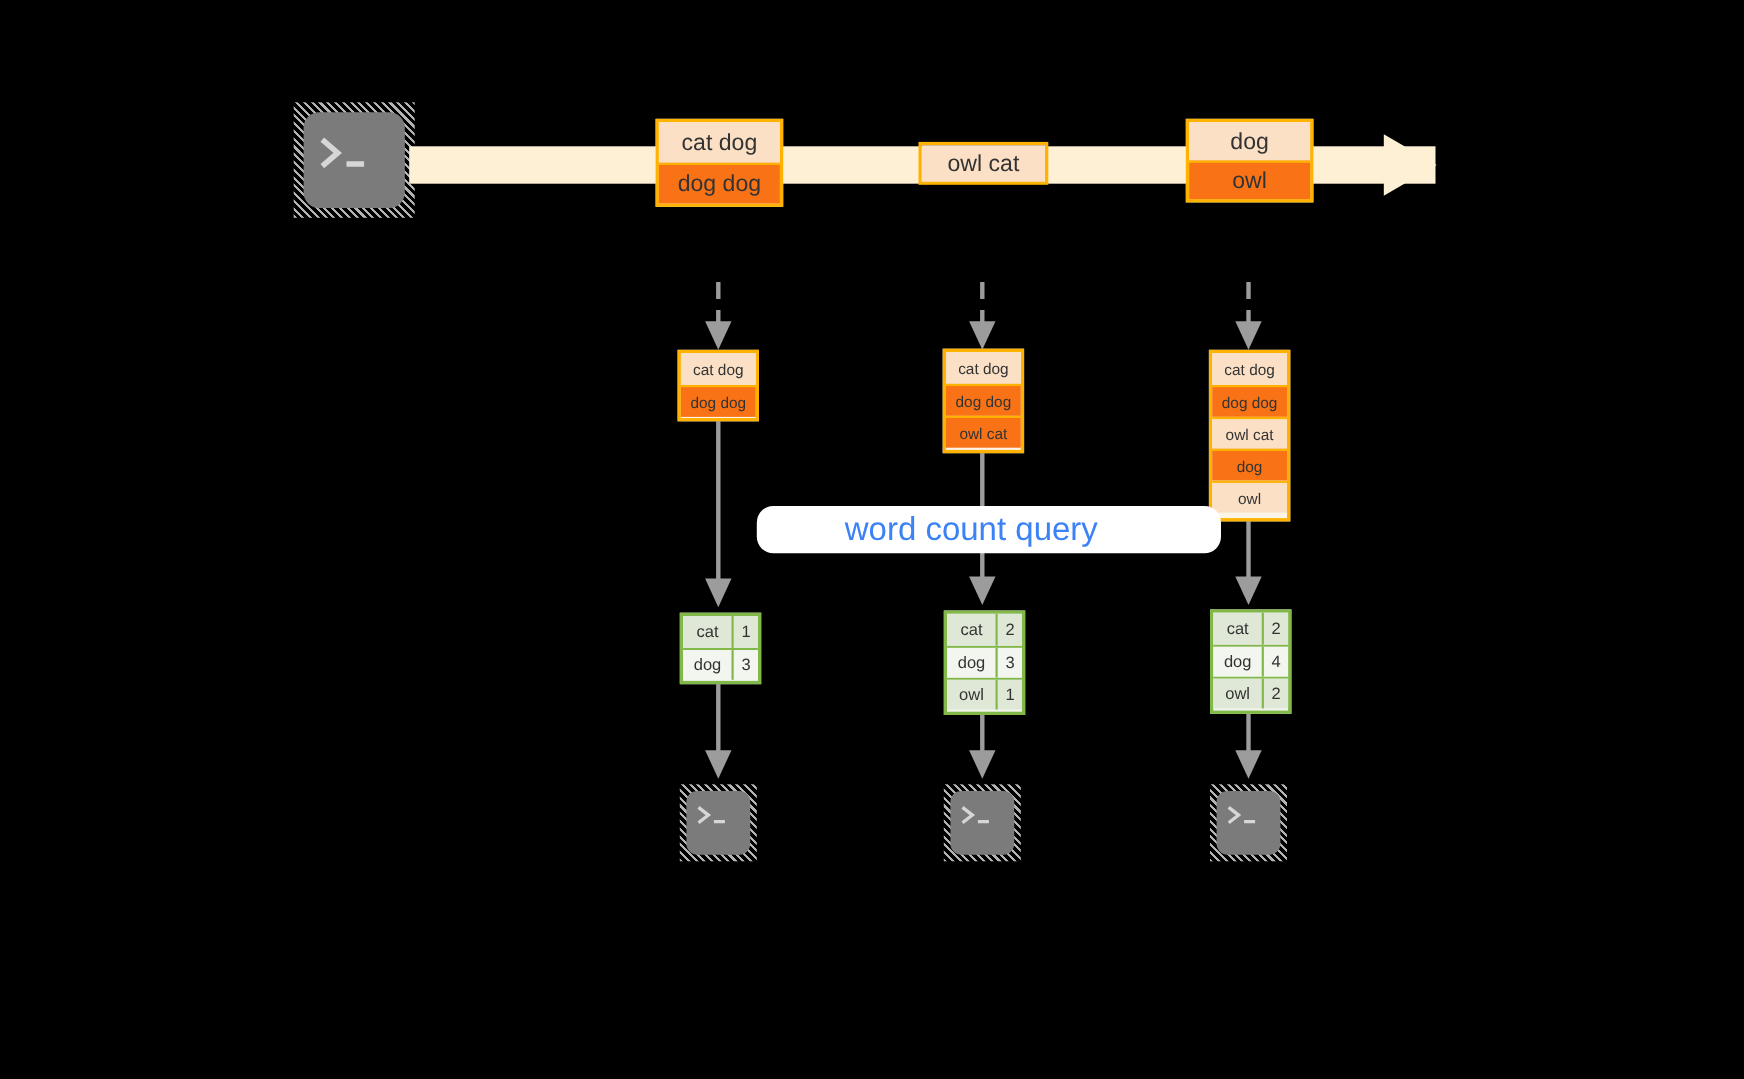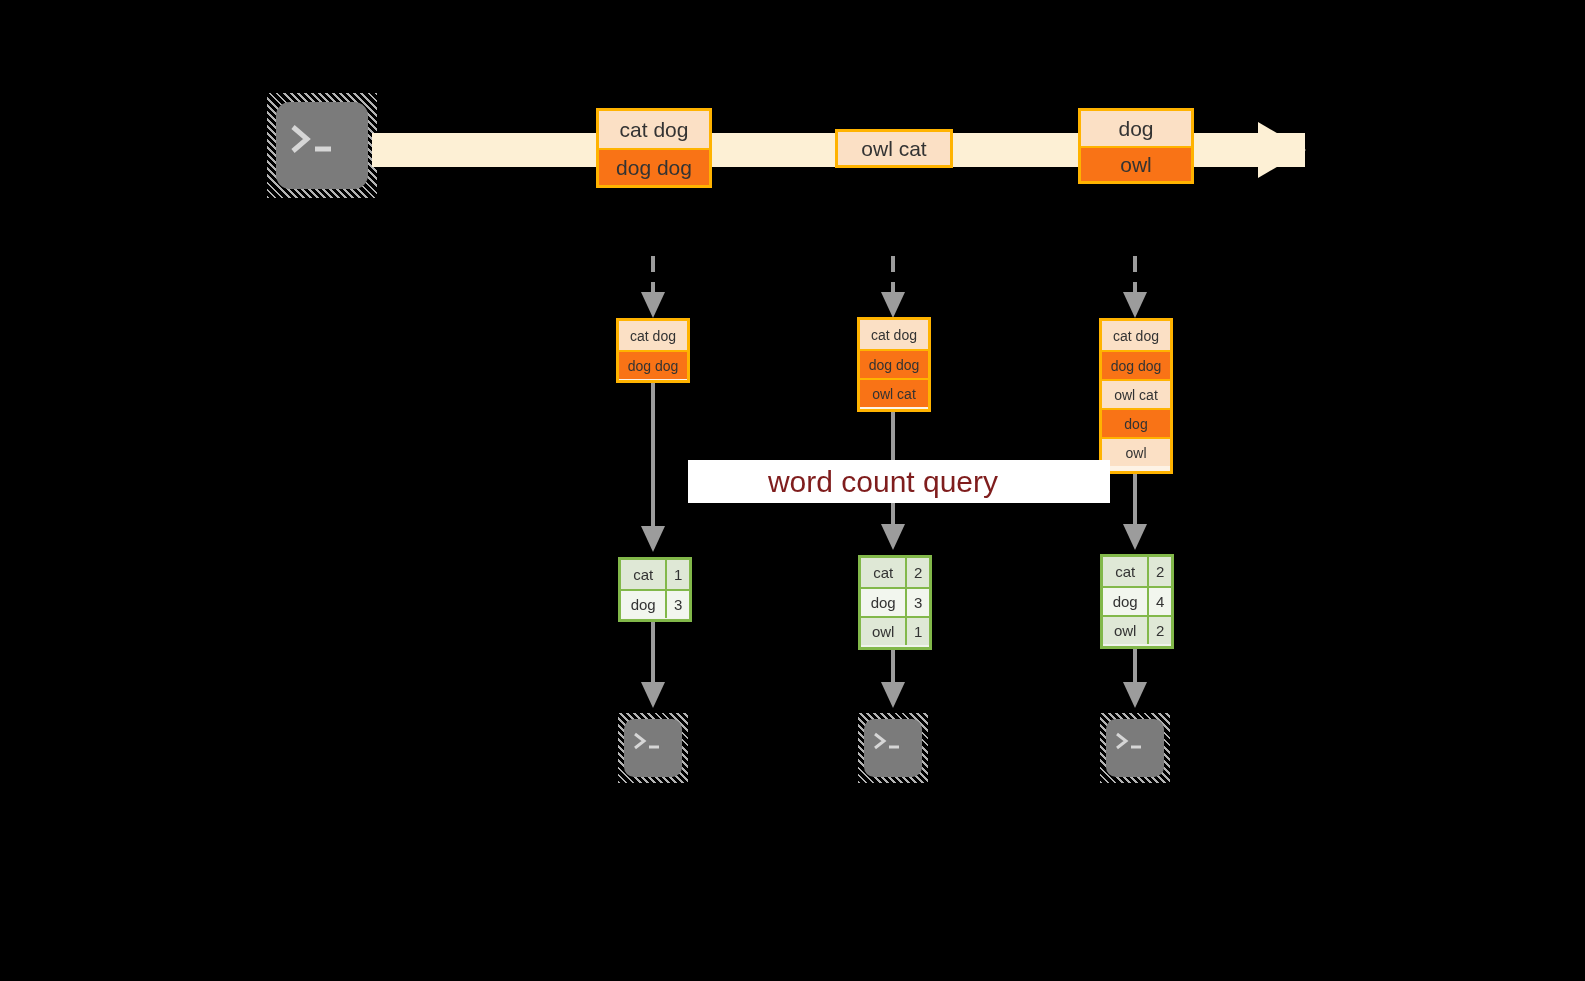--- a/index.html
+++ b/index.html
@@ -40,21 +40,21 @@
 
   
   .vline{position:absolute;background:#9c9c9c;width:4px;}
   .vdash{position:absolute;width:4px;
      background:repeating-linear-gradient(to bottom,#9c9c9c 0 16px,transparent 16px 26px);}
   .ahead{position:absolute;width:0;height:0;border-style:solid;
      border-color:#9c9c9c transparent transparent transparent;}
 
   
   .qlabel{position:absolute;background:#ffffff;display:flex;align-items:center;
-     color:#7f1d1d;z-index:8;}
+     color:#3b82f6;z-index:8;border-radius:15px;}
   .qlabel span{display:block;width:100%;text-align:center;}
 </style>
 </head>
 <body>
 
 <div class="stage">
 
   <div class="term" style="left:267px;top:93px;width:110px;height:105px;">
     <div class="hatch"></div>
     <div class="face" style="left:9px;top:9px;width:92px;height:87px;border-radius:14px;"></div>

